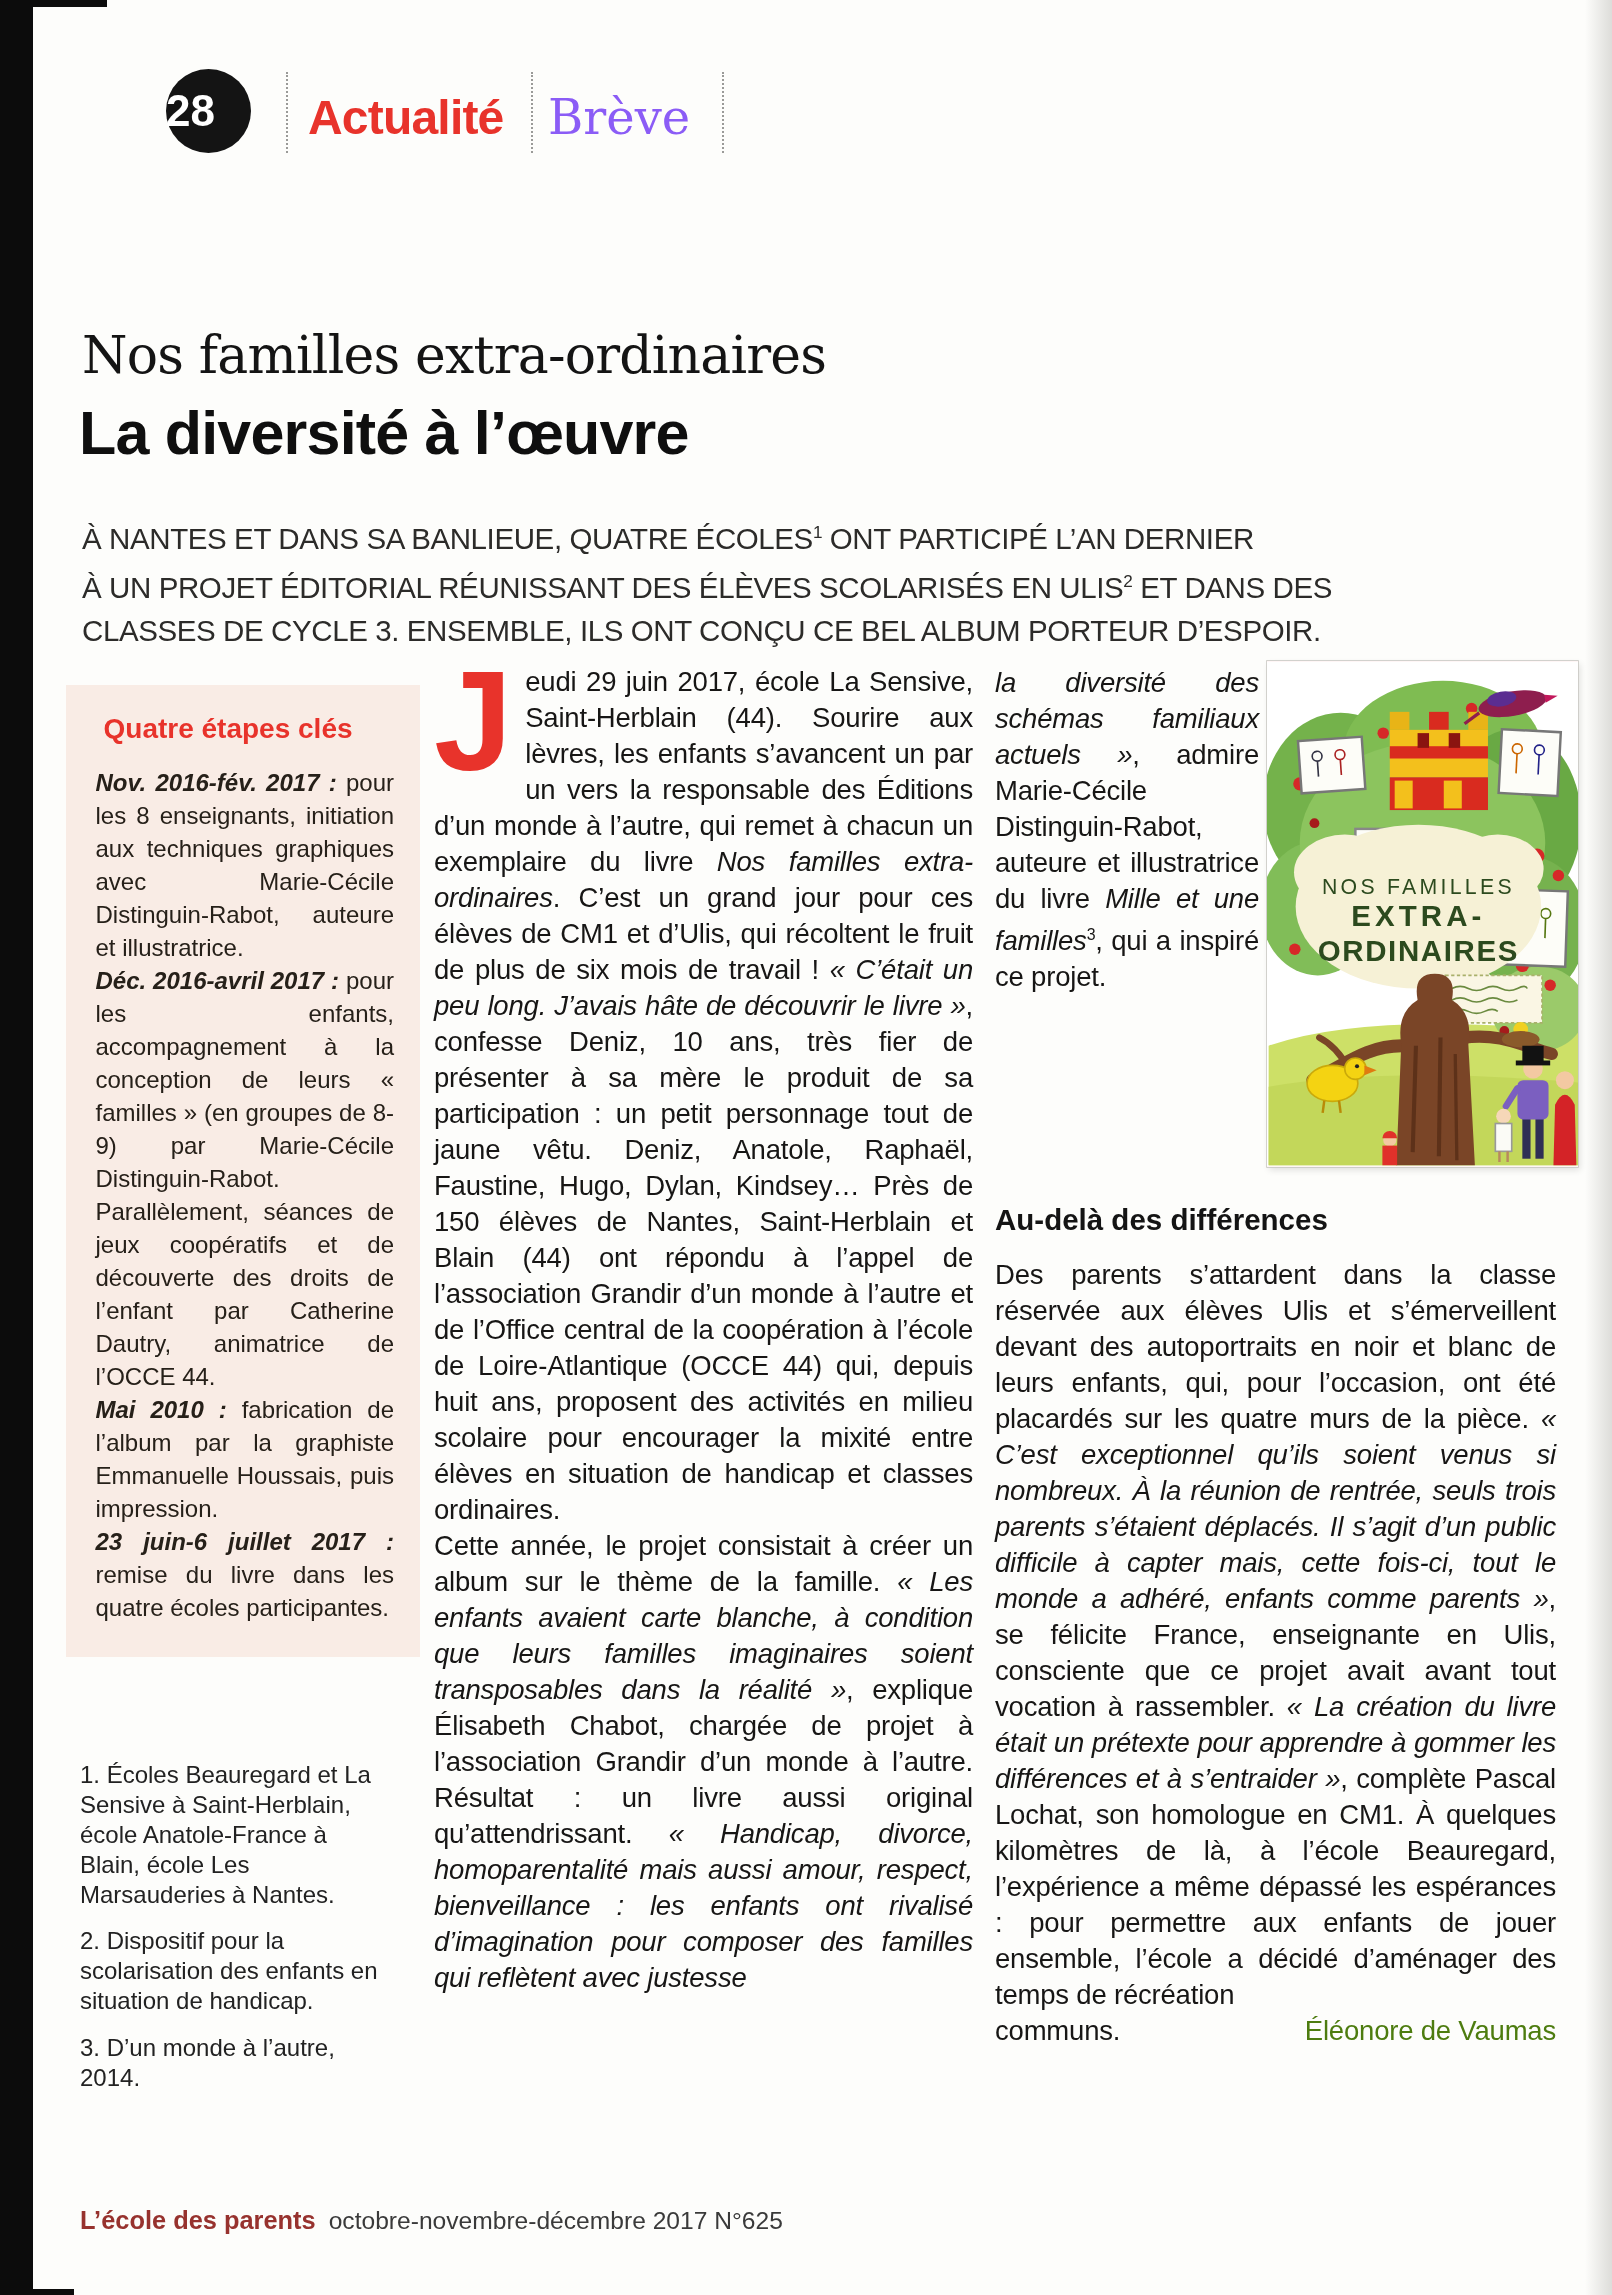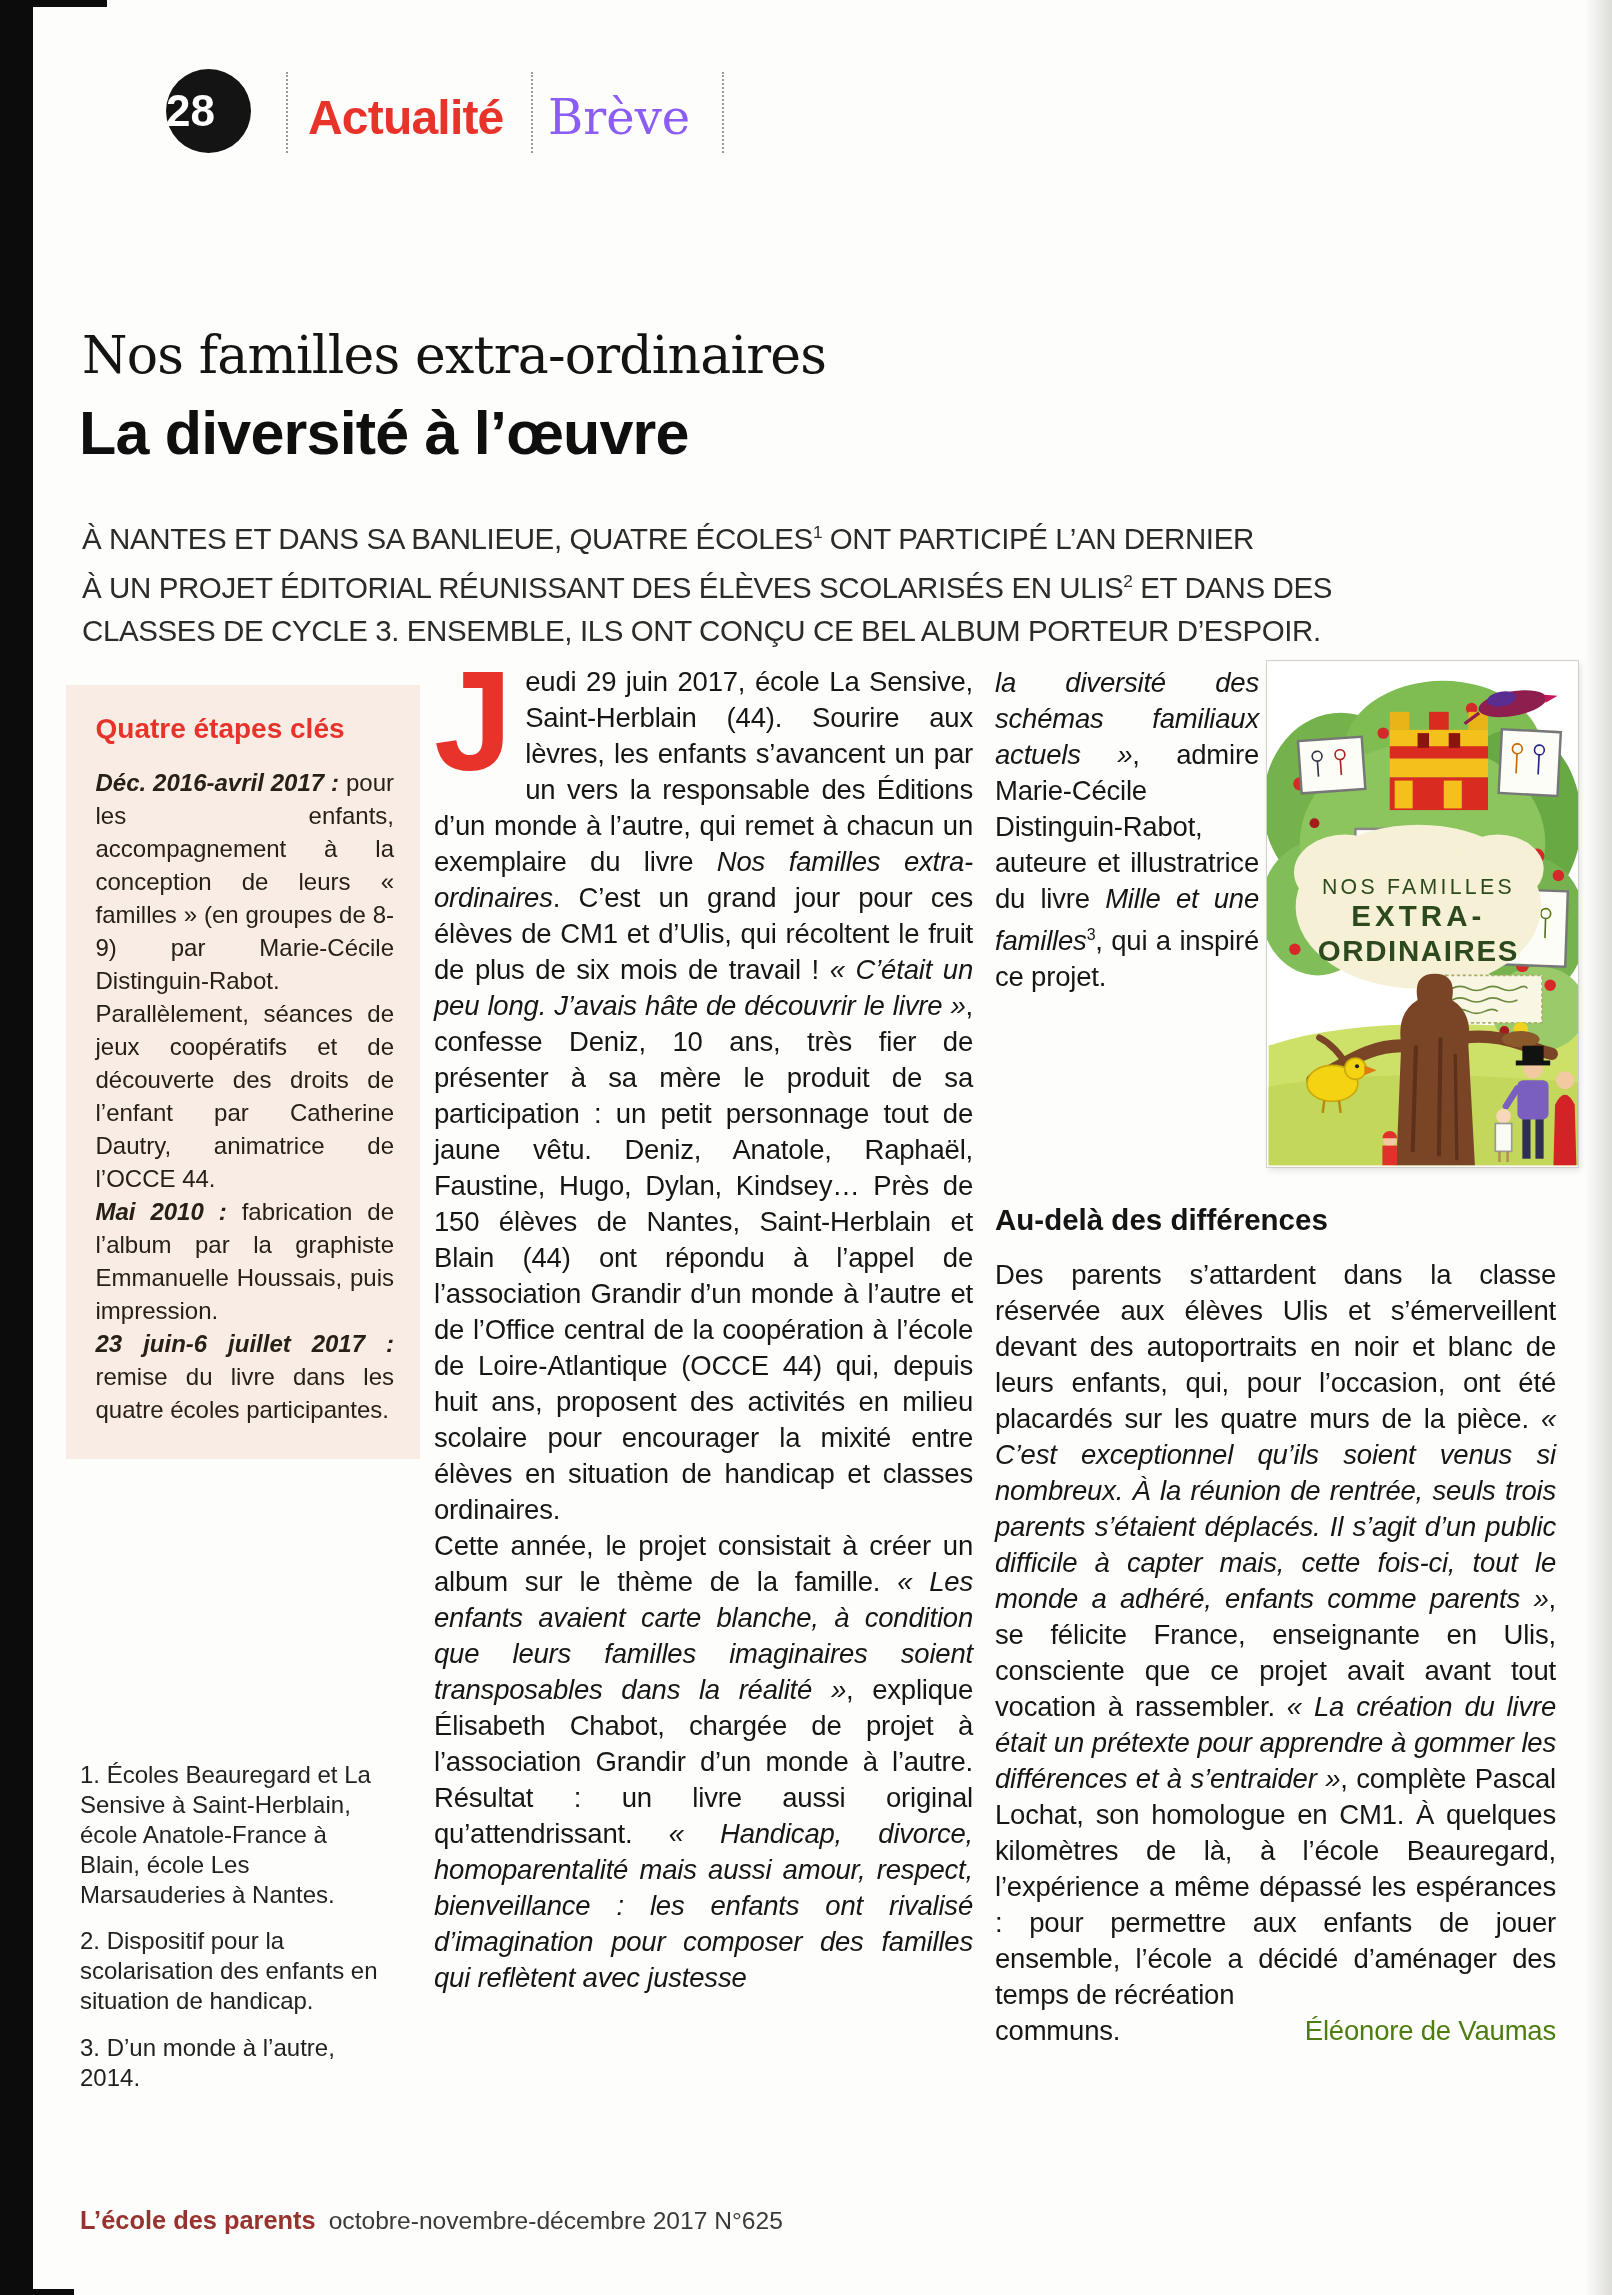--- a/index.html
+++ b/index.html
@@ -31,21 +31,21 @@
   .main-title{position:absolute;left:79px;top:398px;font-size:61px;font-weight:bold;
     color:#0f0f0f;letter-spacing:-0.8px;}
   .standfirst{position:absolute;left:82px;top:511px;color:#2c2b29;font-size:29.5px;
     line-height:43px;letter-spacing:-0.4px;}
   .standfirst div{white-space:nowrap;}
   .standfirst sup{font-size:58%;vertical-align:super;}
 
   
   .sidebox{position:absolute;left:66px;top:685px;width:354px;background:#f9ece5;
     padding:28px 26px 33px 29.5px;box-sizing:border-box;}
-  .sidebox h2{margin:0 0 21px 0;font-size:28px;color:#e8332b;font-weight:bold;}
+  .sidebox h2{margin:0 0 21px 8px;font-size:28px;color:#e8332b;font-weight:bold;}
   .sb-entry{margin:0;font-size:24px;line-height:33px;color:#262019;text-align:justify;}
   .sb-entry .lead{font-style:italic;font-weight:bold;}
   .notes{position:absolute;left:80px;top:1760px;width:305px;font-size:24px;line-height:30px;color:#222;}
   .footnote{margin:0 0 16.4px 0;}
 
   
   .bodytext{font-size:27.5px;line-height:36px;color:#171615;text-align:justify;
     letter-spacing:-0.2px;}
   .bodytext .i,.i{font-style:italic;}
   .bodytext sup{font-size:58%;vertical-align:super;}
@@ -91,20 +91,21 @@
   <div class="main-title">La diversité à l’œuvre</div>
   <div class="standfirst">
     <div><span>À NANTES ET DANS SA BANLIEUE, QUATRE ÉCOLES</span><sup>1</sup><span> ONT PARTICIPÉ L’AN DERNIER</span></div>
     <div><span>À UN PROJET ÉDITORIAL RÉUNISSANT DES ÉLÈVES SCOLARISÉS EN ULIS</span><sup>2</sup><span> ET DANS DES</span></div>
     <div><span>CLASSES DE CYCLE 3. ENSEMBLE, ILS ONT CONÇU CE BEL ALBUM PORTEUR D’ESPOIR.</span></div>
   </div>
 
   <div class="sidebox">
     <h2>Quatre étapes clés</h2>
     <div>
+        <p class="sb-entry"><span class="lead">Nov. 2016-fév. 2017 :</span><span> pour les 8 enseignants, initiation aux techniques graphiques avec Marie-Cécile Distinguin-Rabot, auteure et illustratrice.</span></p>
         <p class="sb-entry"><span class="lead">Déc. 2016-avril 2017 :</span><span> pour les enfants, accompagnement à la conception de leurs « familles » (en groupes de 8-9) par Marie-Cécile Distinguin-Rabot. Parallèlement, séances de jeux coopératifs et de découverte des droits de l’enfant par Catherine Dautry, animatrice de l’OCCE 44.</span></p>
         <p class="sb-entry"><span class="lead">Mai 2010 :</span><span> fabrication de l’album par la graphiste Emmanuelle Houssais, puis impression.</span></p>
         <p class="sb-entry"><span class="lead">23 juin-6 juillet 2017 :</span><span> remise du livre dans les quatre écoles participantes.</span></p>
       </div>
   </div>
   <div class="notes">
       <p class="footnote">1. Écoles Beauregard et La Sensive à Saint-Herblain, école Anatole-France à Blain, école Les Marsauderies à Nantes.</p>
       <p class="footnote">2. Dispositif pour la scolarisation des enfants en situation de handicap.</p>
       <p class="footnote">3. D’un monde à l’autre, 2014.</p>
     </div>

